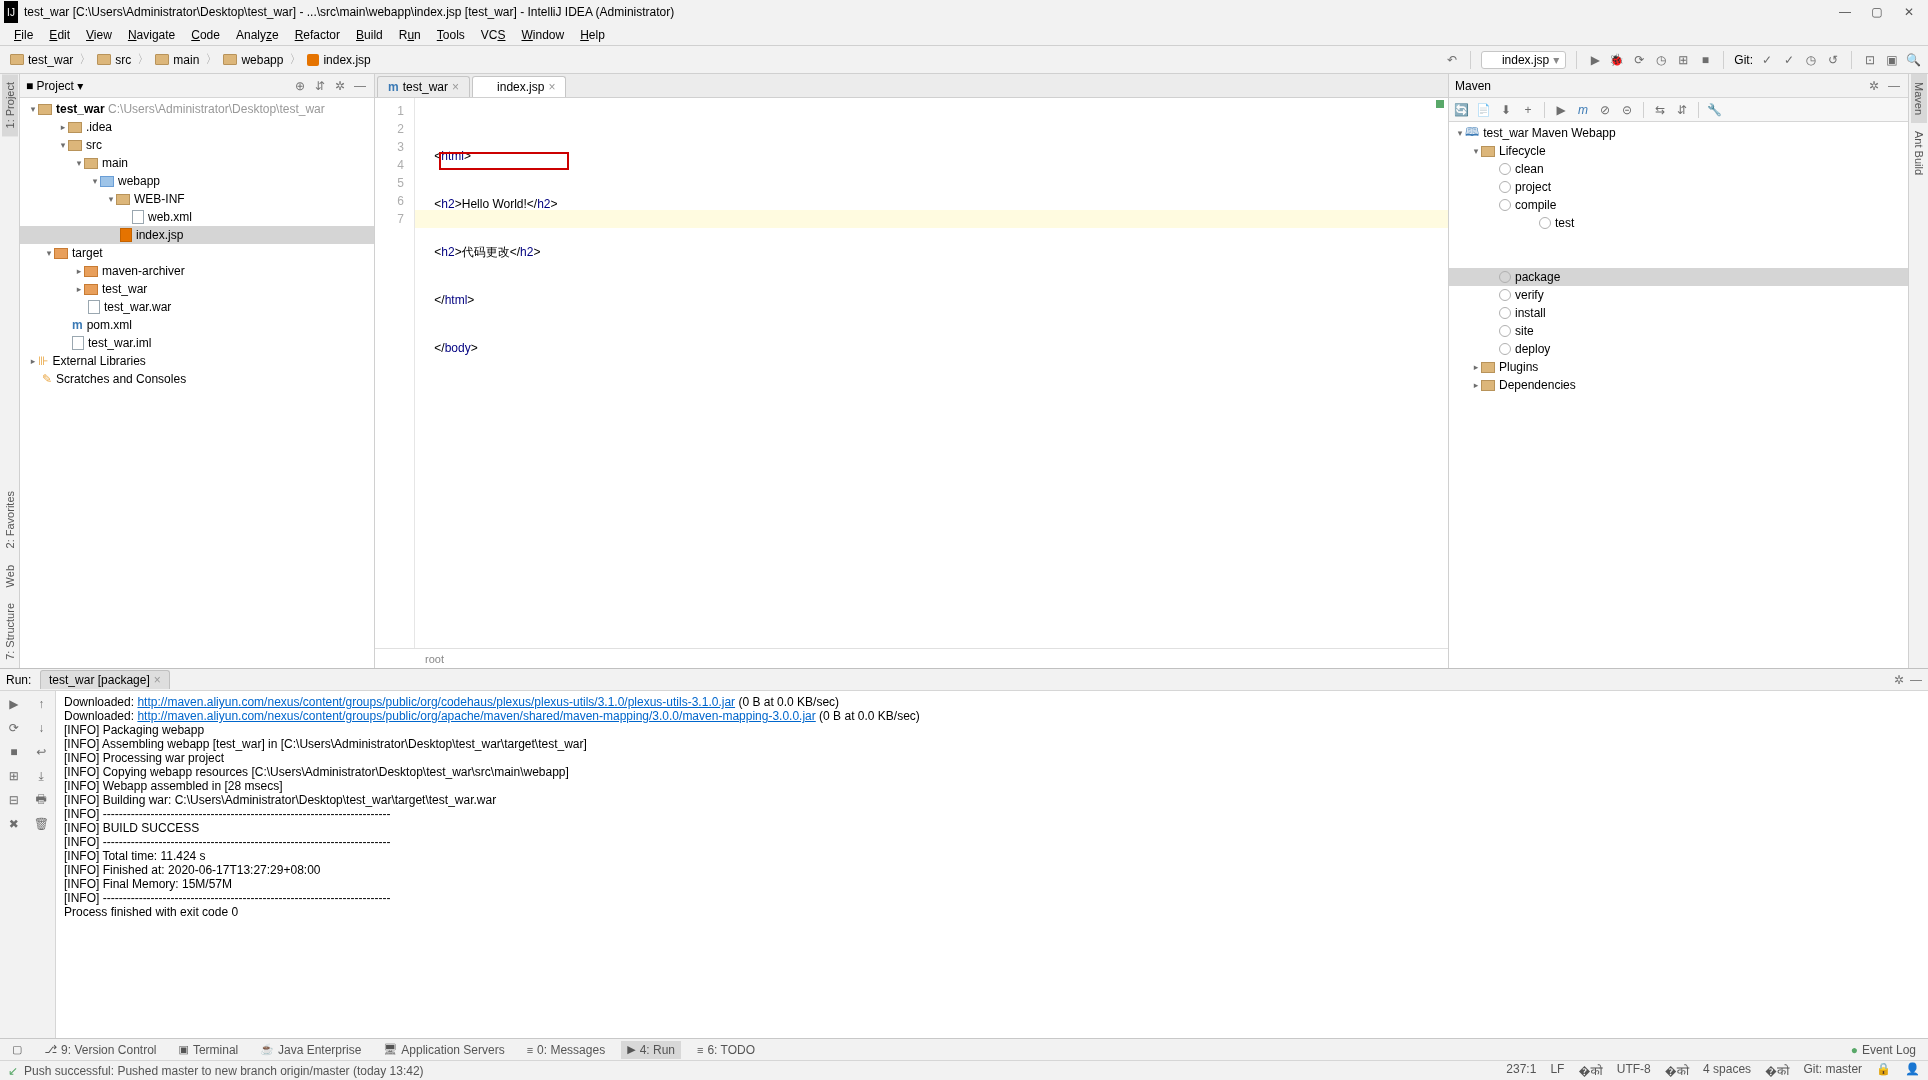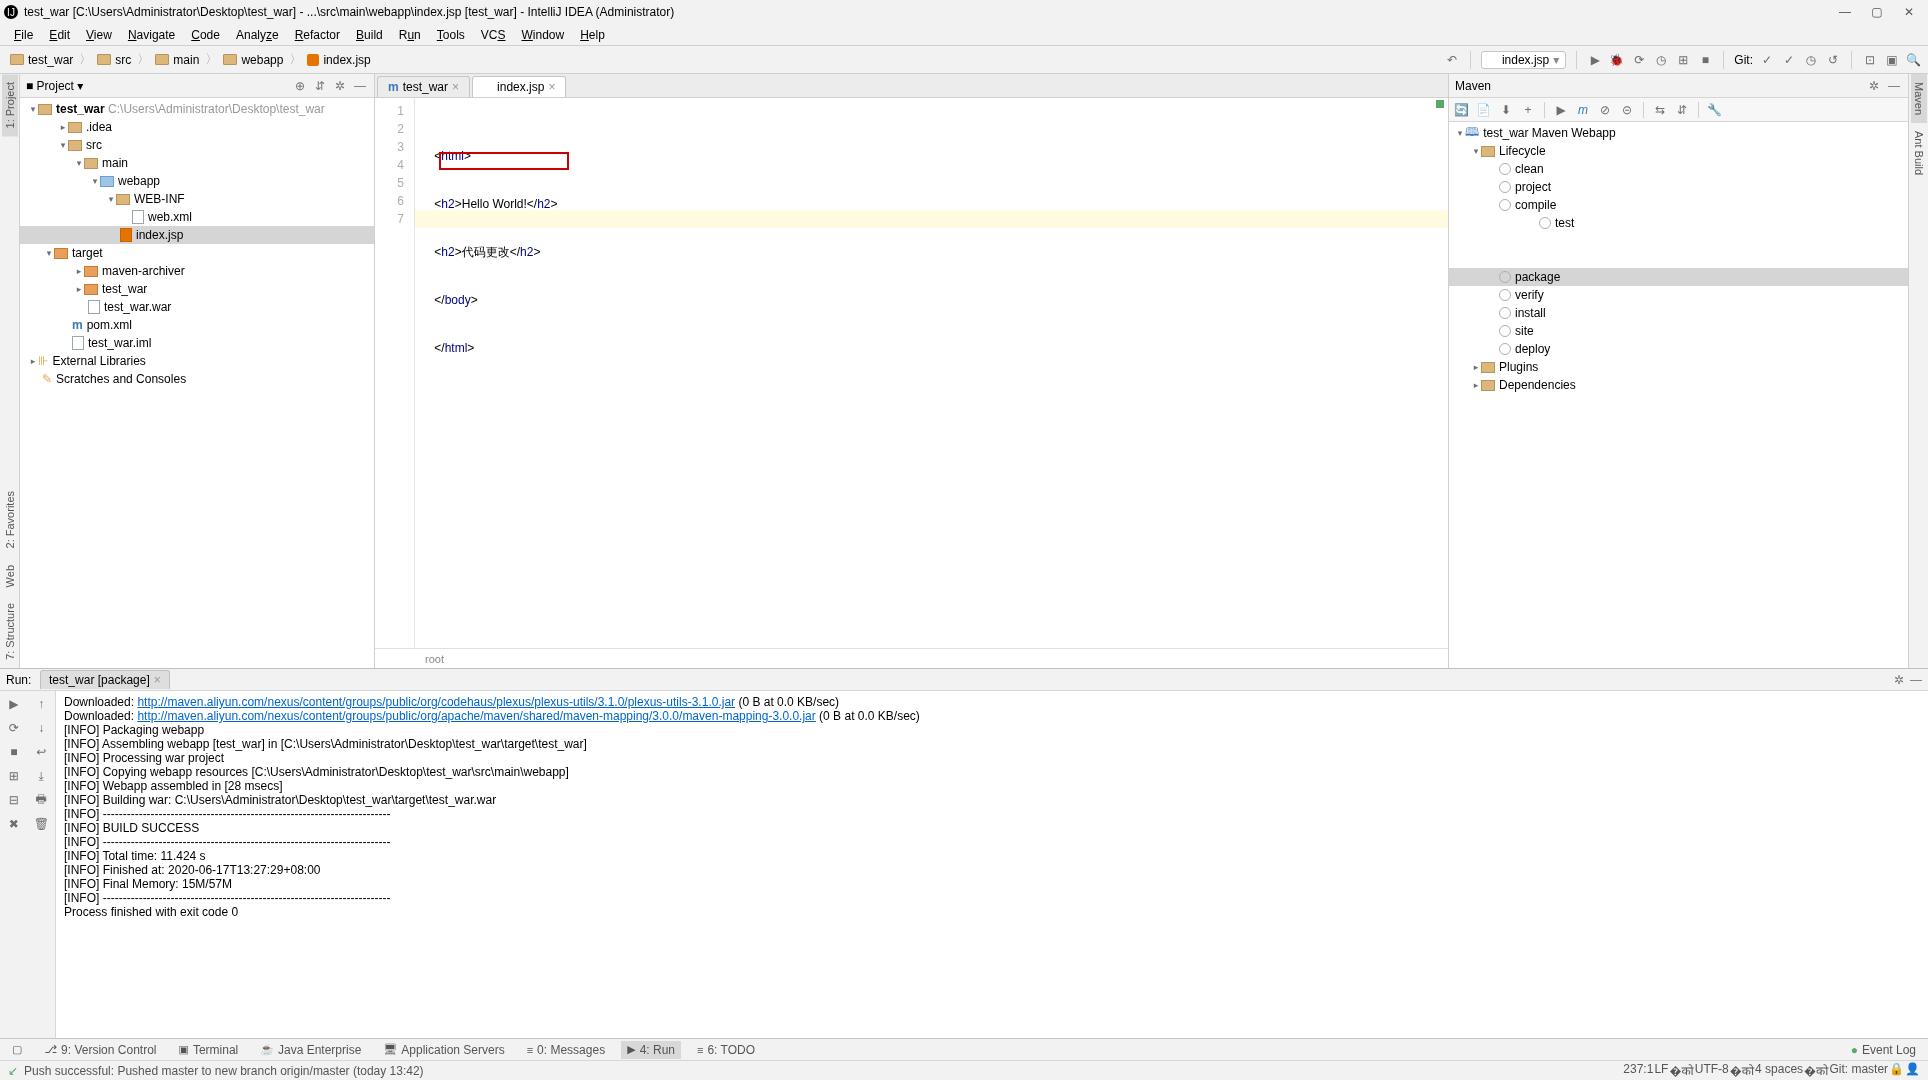--- a/index.html
+++ b/index.html
@@ -1,20 +1,20 @@
 <!DOCTYPE html>
 <html><head>
 <meta charset="utf-8">
 <style>
 * { box-sizing: border-box; margin: 0; padding: 0; font-family: "Segoe UI", Tahoma, sans-serif; font-size: 12px; }
 html, body { height: 100%; }
 body { display: flex; flex-direction: column; background: #f2f2f2; color: #000; overflow: hidden; }
 
 .titlebar { height: 24px; background: #f2f2f2; display: flex; align-items: center; padding: 0 4px; }
-.titlebar .ij-icon { width: 14px; height: 14px; background: #000; color:#fff; display:inline-flex; align-items:center; justify-content:center; font-weight:normal; font-size:10px; margin-right:6px;border-radius:7px;}
+.titlebar .ij-icon { width: 14px; height: 22px; background: #000; color:#fff; display:inline-flex; align-items:center; justify-content:center; font-weight:normal; font-size:10px; margin-right:6px;}
 .titlebar-text { flex: 1; }
 .wbtns { display:flex; gap:18px; padding-right:8px; }
 .wbtn { width:14px; height:14px; display:inline-flex; align-items:center; justify-content:center; color:#555; }
 
 .menubar { height: 22px; background:#f2f2f2; border-bottom:1px solid #d0d0d0; display:flex; align-items:center; padding-left:6px; }
 .menubar span { padding: 2px 8px; }
 .menubar span u { text-decoration: underline; }
 
 .navbar { height: 28px; background:#f2f2f2; border-bottom:1px solid #d0d0d0; display:flex; align-items:center; padding:0 6px; }
 .crumb { display:flex; align-items:center; gap:4px; padding:0 4px; }
@@ -80,21 +80,21 @@
 .run-left-col { width:28px; display:flex; flex-direction:column; align-items:center; padding-top:4px; gap:6px;}
 .run-left-col .b { width:18px;height:18px; display:inline-flex;align-items:center;justify-content:center;color:#6e6e6e;}
 .run-out { flex:1; overflow:auto; font-family:"Consolas",monospace; font-size:13px; padding:4px 8px; white-space:pre;}
 .run-out a { color:#0066cc; text-decoration:underline;}
 
 .bottom-tools { height:22px; background:#f2f2f2; border-top:1px solid #c8c8c8; display:flex; align-items:center; padding:0 6px; gap:10px;}
 .bottom-tools .tool { display:flex; align-items:center; gap:4px; padding:2px 6px; color:#555; font-size:11px;}
 .bottom-tools .tool.active { background:#d8d8d8;}
 .bottom-tools .spacer{flex:1;}
 .statusbar { height:20px; background:#f2f2f2; border-top:1px solid #d6d6d6; display:flex; align-items:center; padding:0 8px; font-size:11px; color:#555;}
-.statusbar .right { margin-left:auto; display:flex; gap:1px;}
+.statusbar .right { margin-left:auto; display:flex; gap:14px;}
 
 .green{color:#59a869;} .red{color:#db5860;} .blue{color:#3574f0;} .orange{color:#e57300;}
 </style>
 </head>
 <body>
 
 <div class="titlebar">
   <span class="ij-icon">IJ</span>
   <span class="titlebar-text"><span>test_war</span> <span>[C:\Users\Administrator\Desktop\test_war] - ...\src\main\webapp\index.jsp [test_war] - IntelliJ IDEA (Administrator)</span></span>
   <div class="wbtns">
@@ -286,22 +286,22 @@
           <div>4</div>
           <div>5</div>
           <div>6</div>
           <div>7</div>
       </div>
       <div class="code">
         <div class="hl-yellow-row" style="top:112px;"></div>
         <div class="line">    &lt;<span class="tag">html</span>&gt;</div>
         <div class="line">    &lt;<span class="tag">h2</span>&gt;Hello World!&lt;/<span class="tag">h2</span>&gt;</div>
         <div class="line">    &lt;<span class="tag">h2</span>&gt;代码更改&lt;/<span class="tag">h2</span>&gt;</div>
+        <div class="line">    &lt;/<span class="tag">html</span>&gt;</div>
         <div class="line">    &lt;/<span class="tag">body</span>&gt;</div>
-        <div class="line">    &lt;/<span class="tag">html</span>&gt;</div>
         <div class="line"></div>
         <div class="hl-box" style="top:54px;left:24px;width:130px;height:18px;"></div>
         <div style="position:absolute;top:2px;right:4px;width:8px;height:8px;background:#59a869;"></div>
       </div>
     </div>
     <div class="breadcrumb-bar">root</div>
   </div>
 
   <div class="maven-panel">
     <div class="panel-head">

